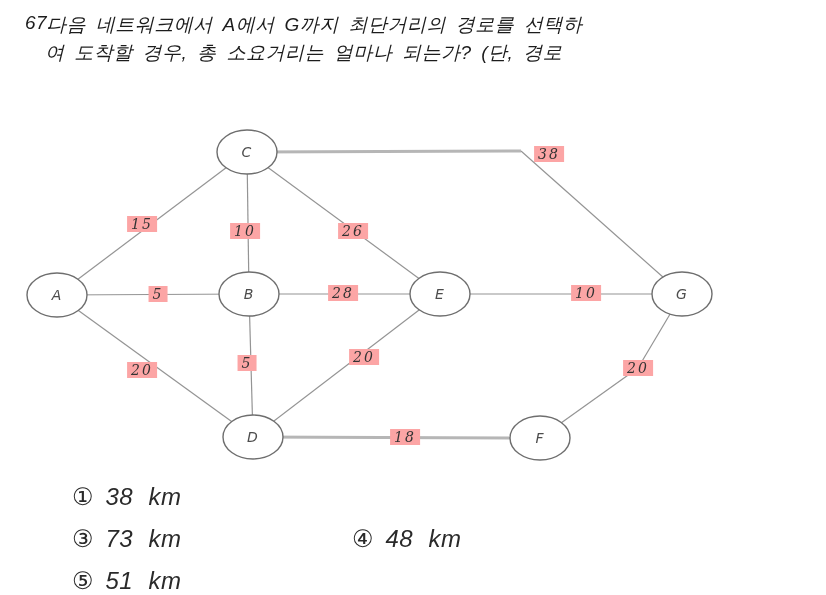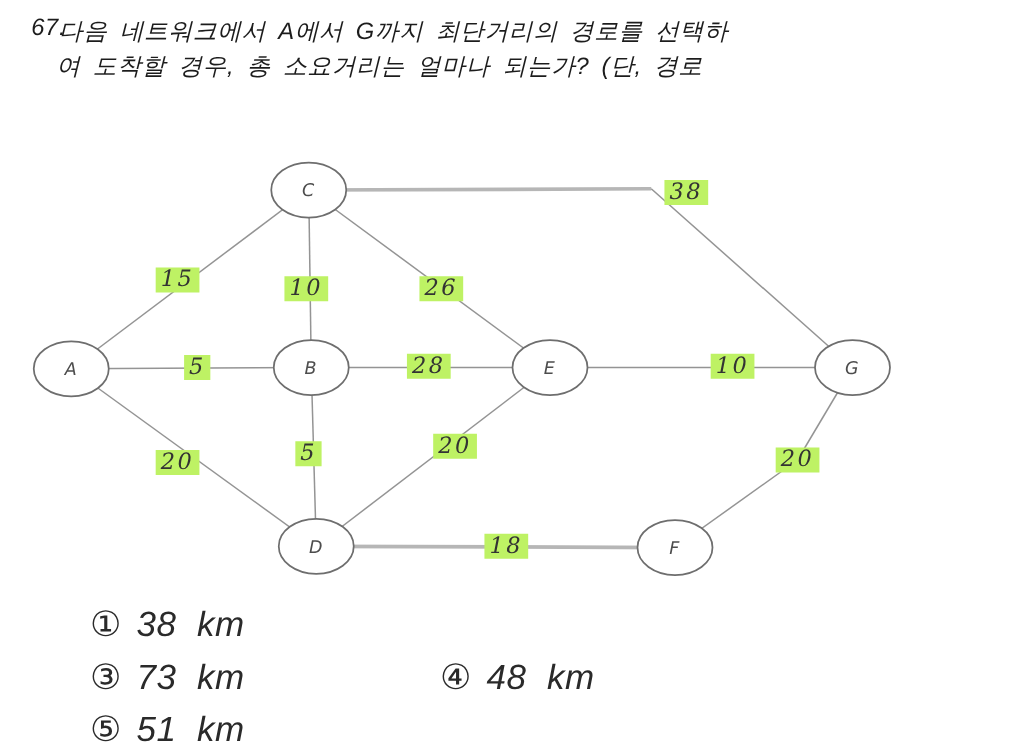--- a/index.html
+++ b/index.html
@@ -33,32 +33,32 @@
   .edge{stroke:#949494;stroke-width:1.2;}
   .edge.thick{stroke:#b6b6b6;stroke-width:3;}
   .node-ellipse{fill:#ffffff;stroke:#6e6e6e;stroke-width:1.4;}
   .node-label{
     font-family:"DejaVu Sans","Liberation Sans",sans-serif;
     font-size:14px;fill:#4d4d4d;letter-spacing:1px;
   }
   .edge-weight{
     position:absolute;
     transform:translate(-50%,-50%);
-    background:#bef264;
+    background:#fca5a5;
     padding:1px 4px;
     font-family:"DejaVu Serif","Liberation Serif",serif;
-    font-size:18px;
+    font-size:14px;
     color:#333333;
     letter-spacing:2px;
     line-height:1;
   }
   
   .option{
     position:absolute;
-    font-size:28px;
+    font-size:24px;
     color:#2a2a2a;
     white-space:nowrap;
     cursor:default;
   }
   .option .marker{margin-right:12px;}
   .option .value{letter-spacing:.5px;word-spacing:8px;}
 </style>
 </head>
 <body>
 

